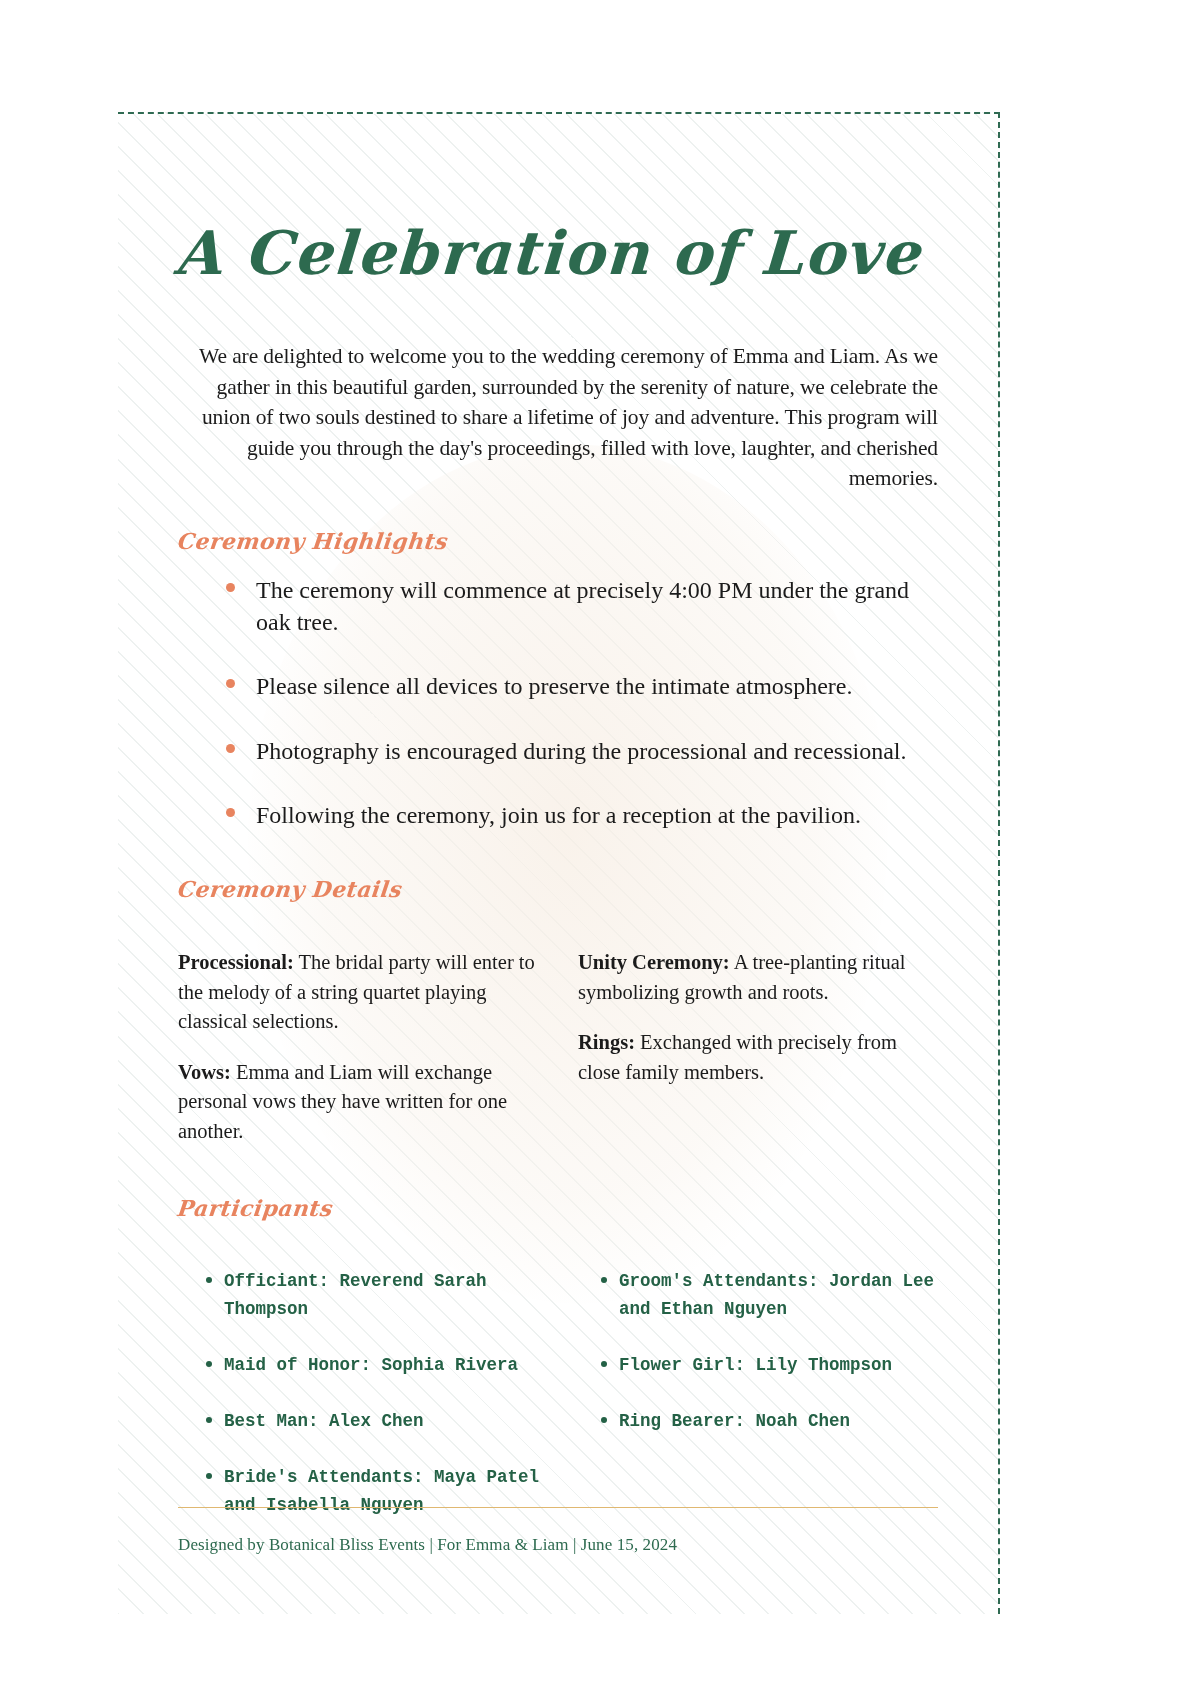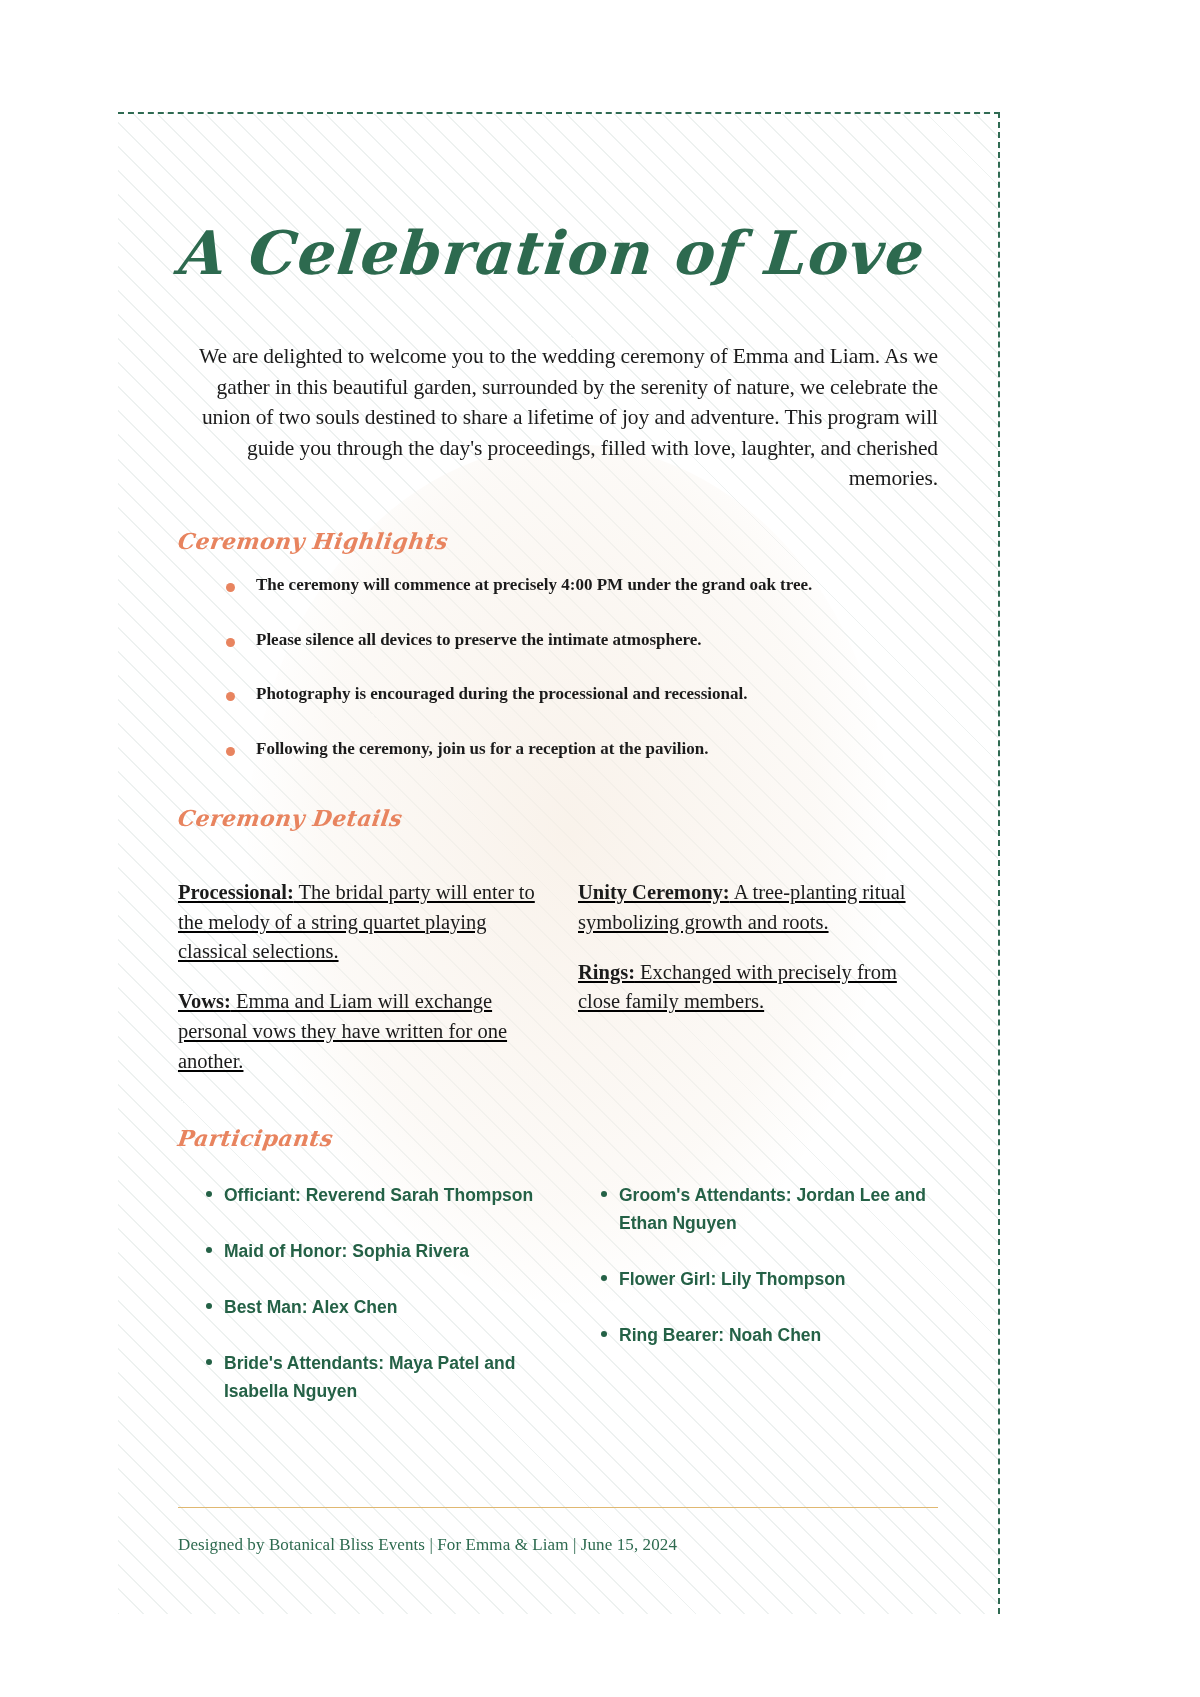--- a/index.html
+++ b/index.html
@@ -98,24 +98,23 @@
   
   .highlights {
     list-style: none;
     margin: 20px 0 0 0;
     padding: 0 0 0 48px;
   }
   .highlights li {
     position: relative;
     padding-left: 30px;
     margin-bottom: 32px;
-    font-size: 17px;
+    font-size: 24px;
     line-height: 1.35;
     color: #1b1b1b;
-    font-weight: bold;
   }
   .highlights li:last-child { margin-bottom: 0; }
   .highlights li .dot {
     position: absolute;
     left: 0;
     top: 9px;
     width: 9px;
     height: 9px;
     border-radius: 50%;
     background: #e8845f;
@@ -123,21 +122,20 @@
 
   
   .details-grid {
     display: flex;
     gap: 40px;
     margin-top: 26px;
   }
   .details-col {
     flex: 1 1 0;
     min-width: 0;
-    text-decoration: underline;
   }
   .detail-item {
     font-size: 20.5px;
     line-height: 1.45;
     color: #1b1b1b;
     margin-bottom: 20px;
   }
   .detail-item:last-child { margin-bottom: 0; }
   .detail-item .lbl { font-weight: 700; }
 
@@ -152,25 +150,26 @@
     min-width: 0;
     list-style: none;
     margin: 0;
     padding: 0;
   }
   .parts-col.right { padding-top: 0; }
   .parts-col li {
     position: relative;
     padding-left: 46px;
     margin-bottom: 28px;
-    font-family: Liberation Sans, sans-serif;
+    font-family: Liberation Mono, monospace;
     font-weight: 700;
     font-size: 17.5px;
     line-height: 1.6;
     color: #246146;
+    margin-top: 16px;
   }
   .parts-col li:last-child { margin-bottom: 0; }
   .parts-col li .dot {
     position: absolute;
     left: 28px;
     top: 10px;
     width: 6px;
     height: 6px;
     border-radius: 50%;
     background: #246146;

